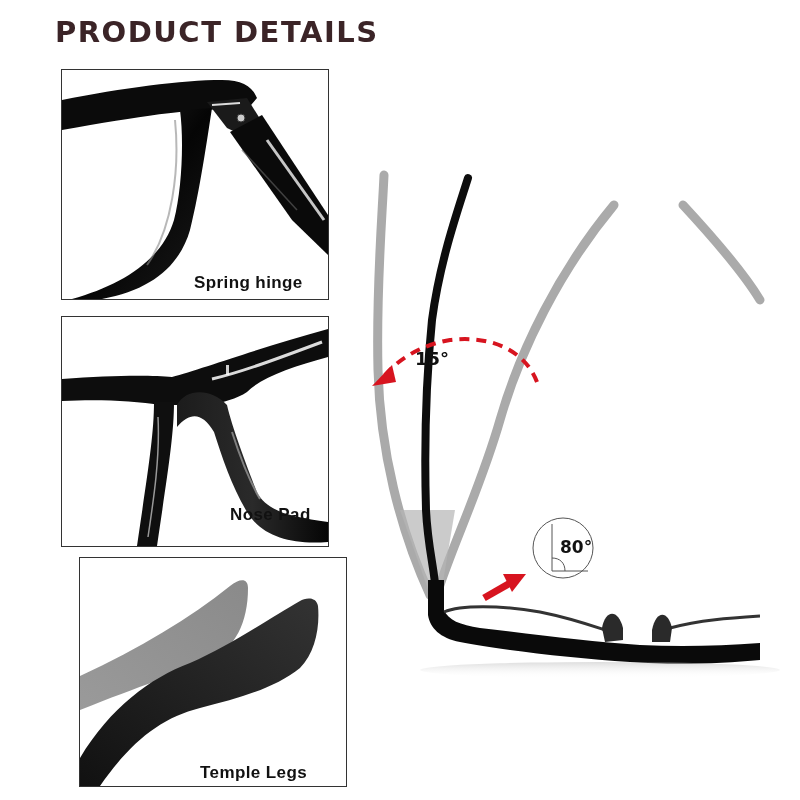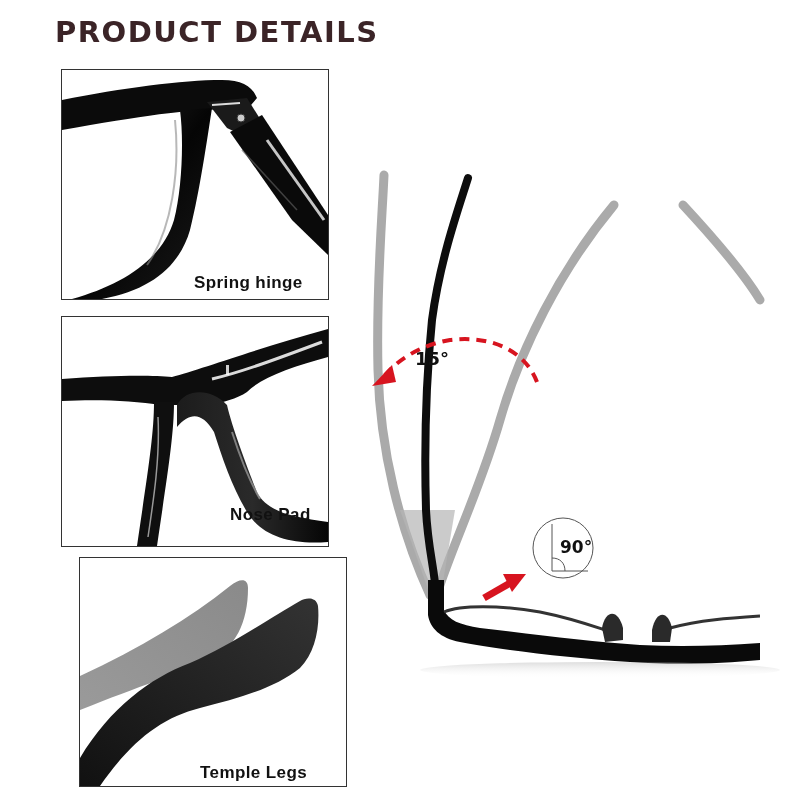--- a/index.html
+++ b/index.html
@@ -134,14 +134,14 @@
       <polygon points="186,424 163,424 172,442" fill="#d7141f"></polygon>
     </g>
 
     <g>
       <circle cx="223" cy="398" r="30" fill="#fff" stroke="#555" stroke-width="1"></circle>
       <polyline points="212,374 212,421 248,421" stroke="#555" stroke-width="1" fill="none"></polyline>
       <path d="M212,408 C220,408 225,413 225,421" stroke="#555" stroke-width="1" fill="none"></path>
     </g>
   </svg>
   <div class="angle-label" style="left:75px;top:162px;font-size:18px;margin-top:36px;">15°</div>
-  <div class="angle-label" style="left:220px;top:387px;font-size:17px;">90°</div>
+  <div class="angle-label" style="left:220px;top:387px;font-size:17px;">80°</div>
 </div>
 
 </body></html>

